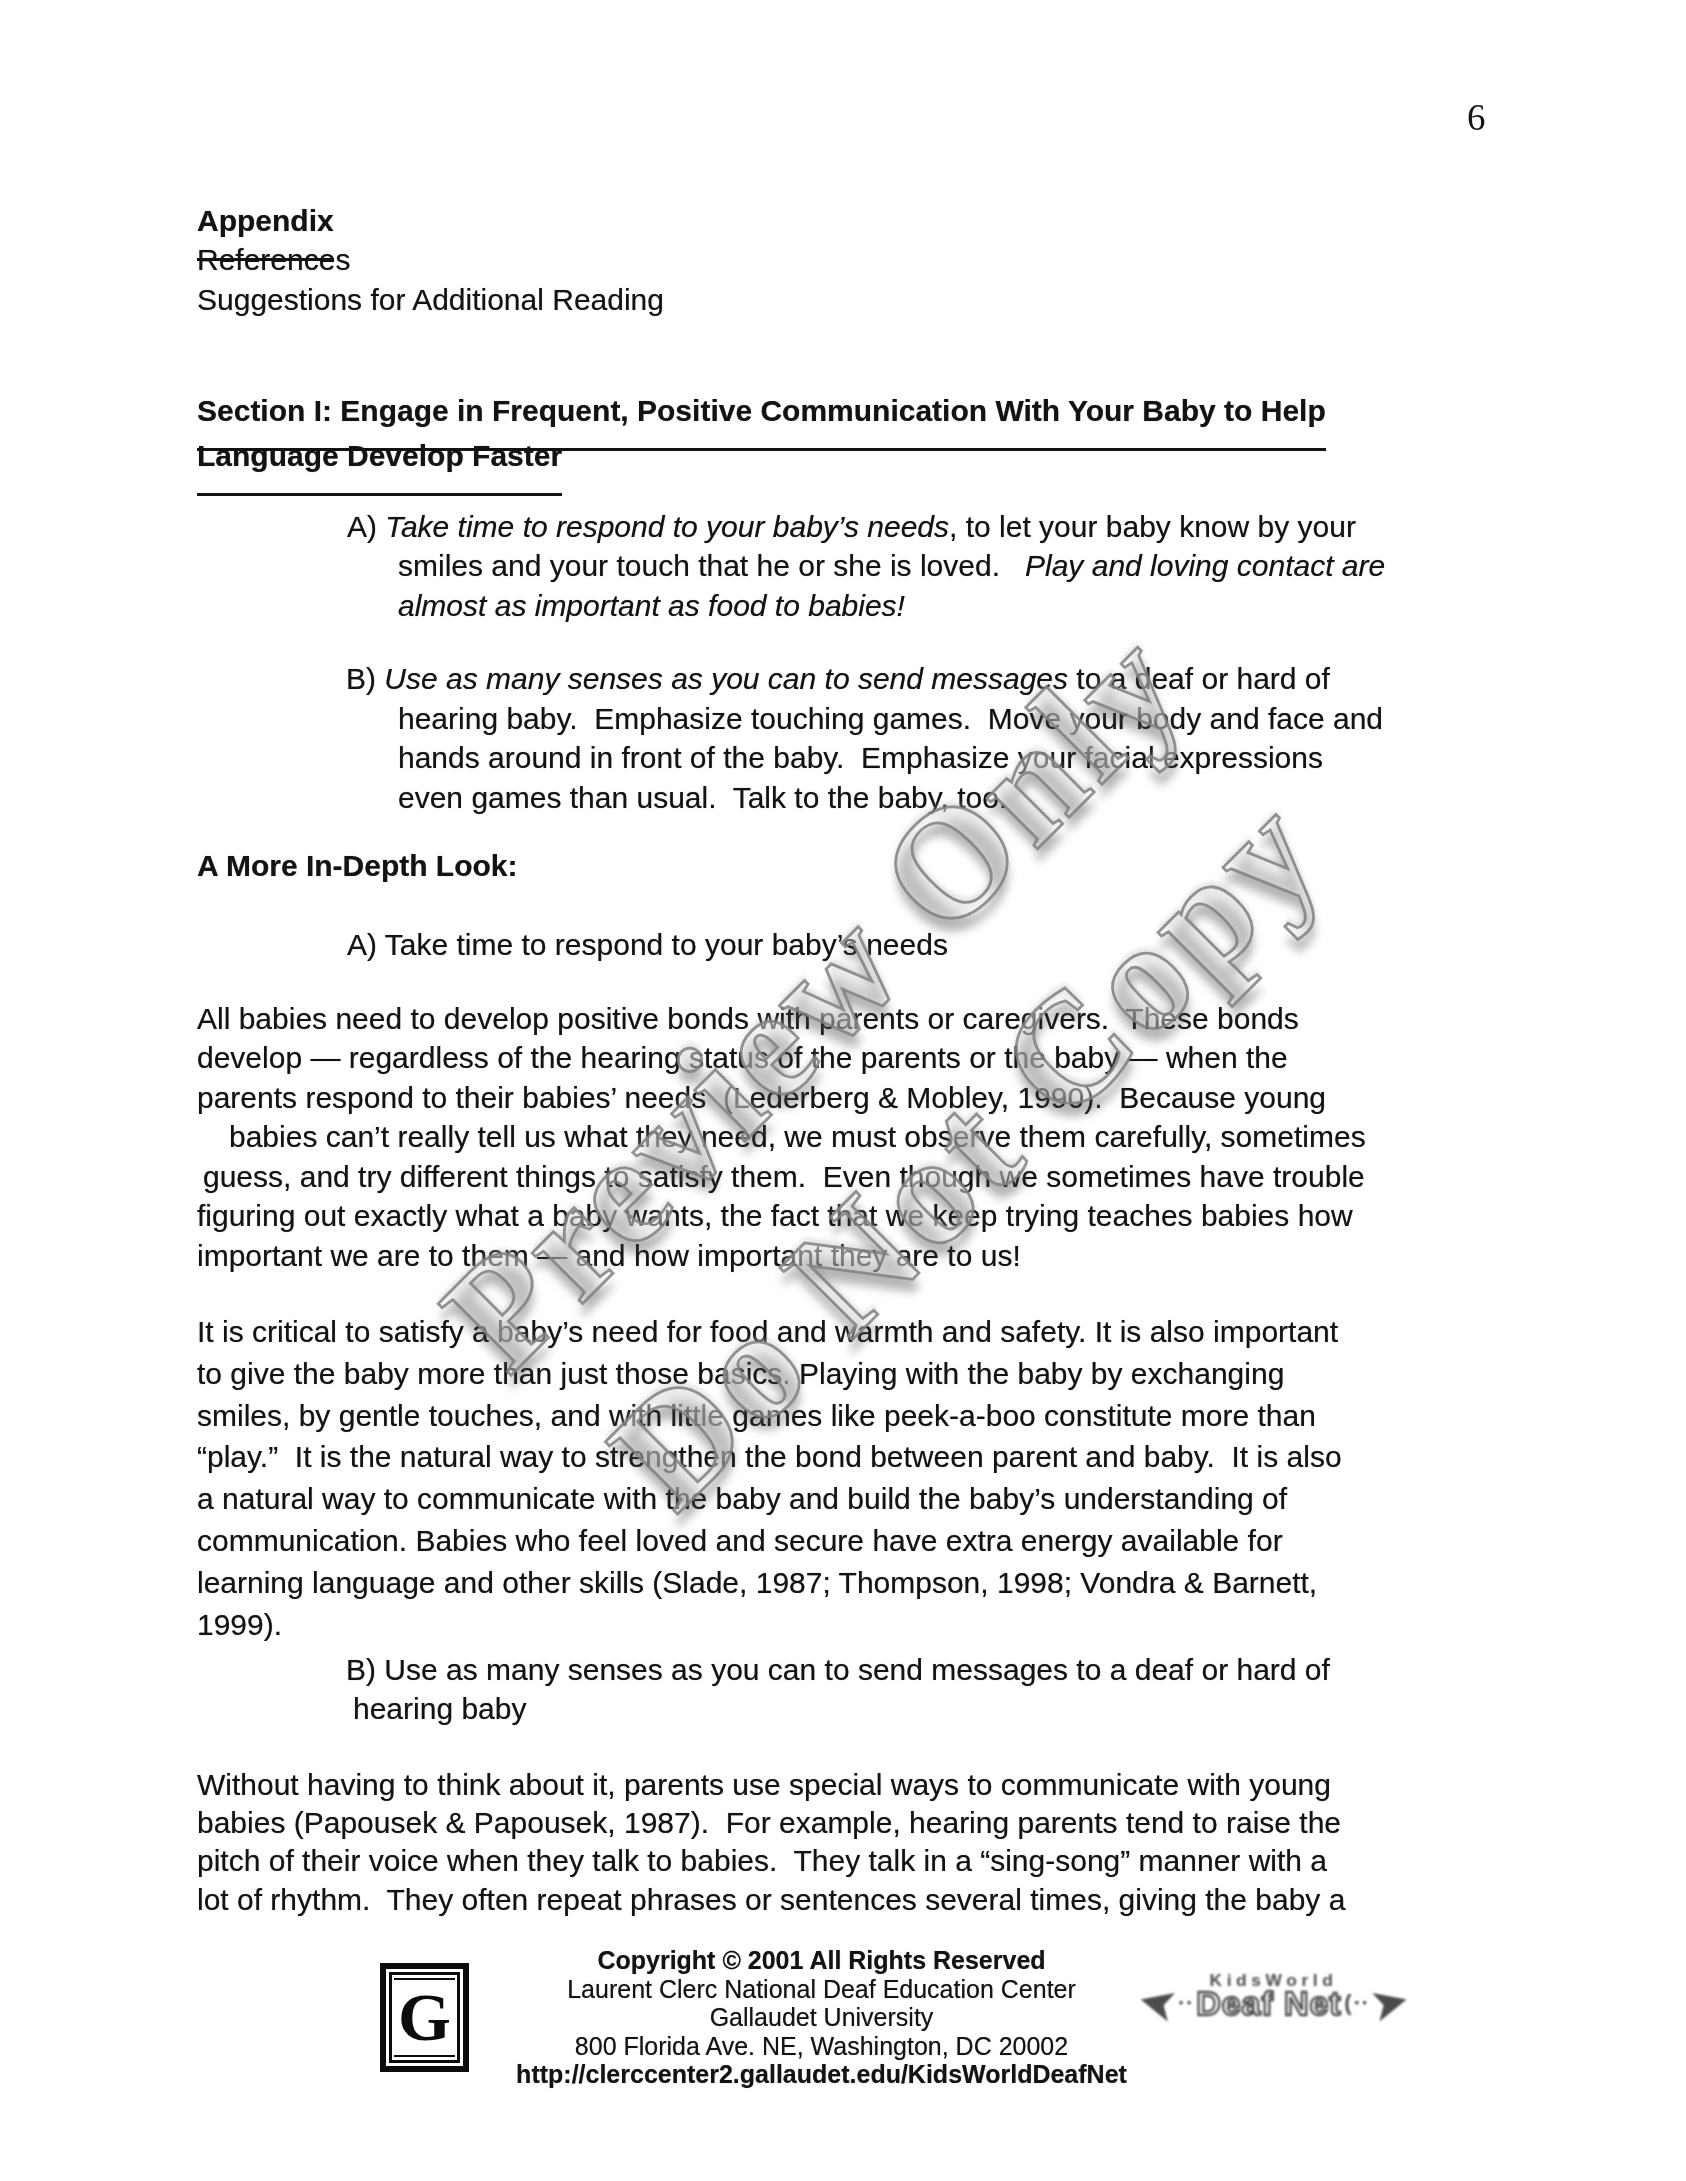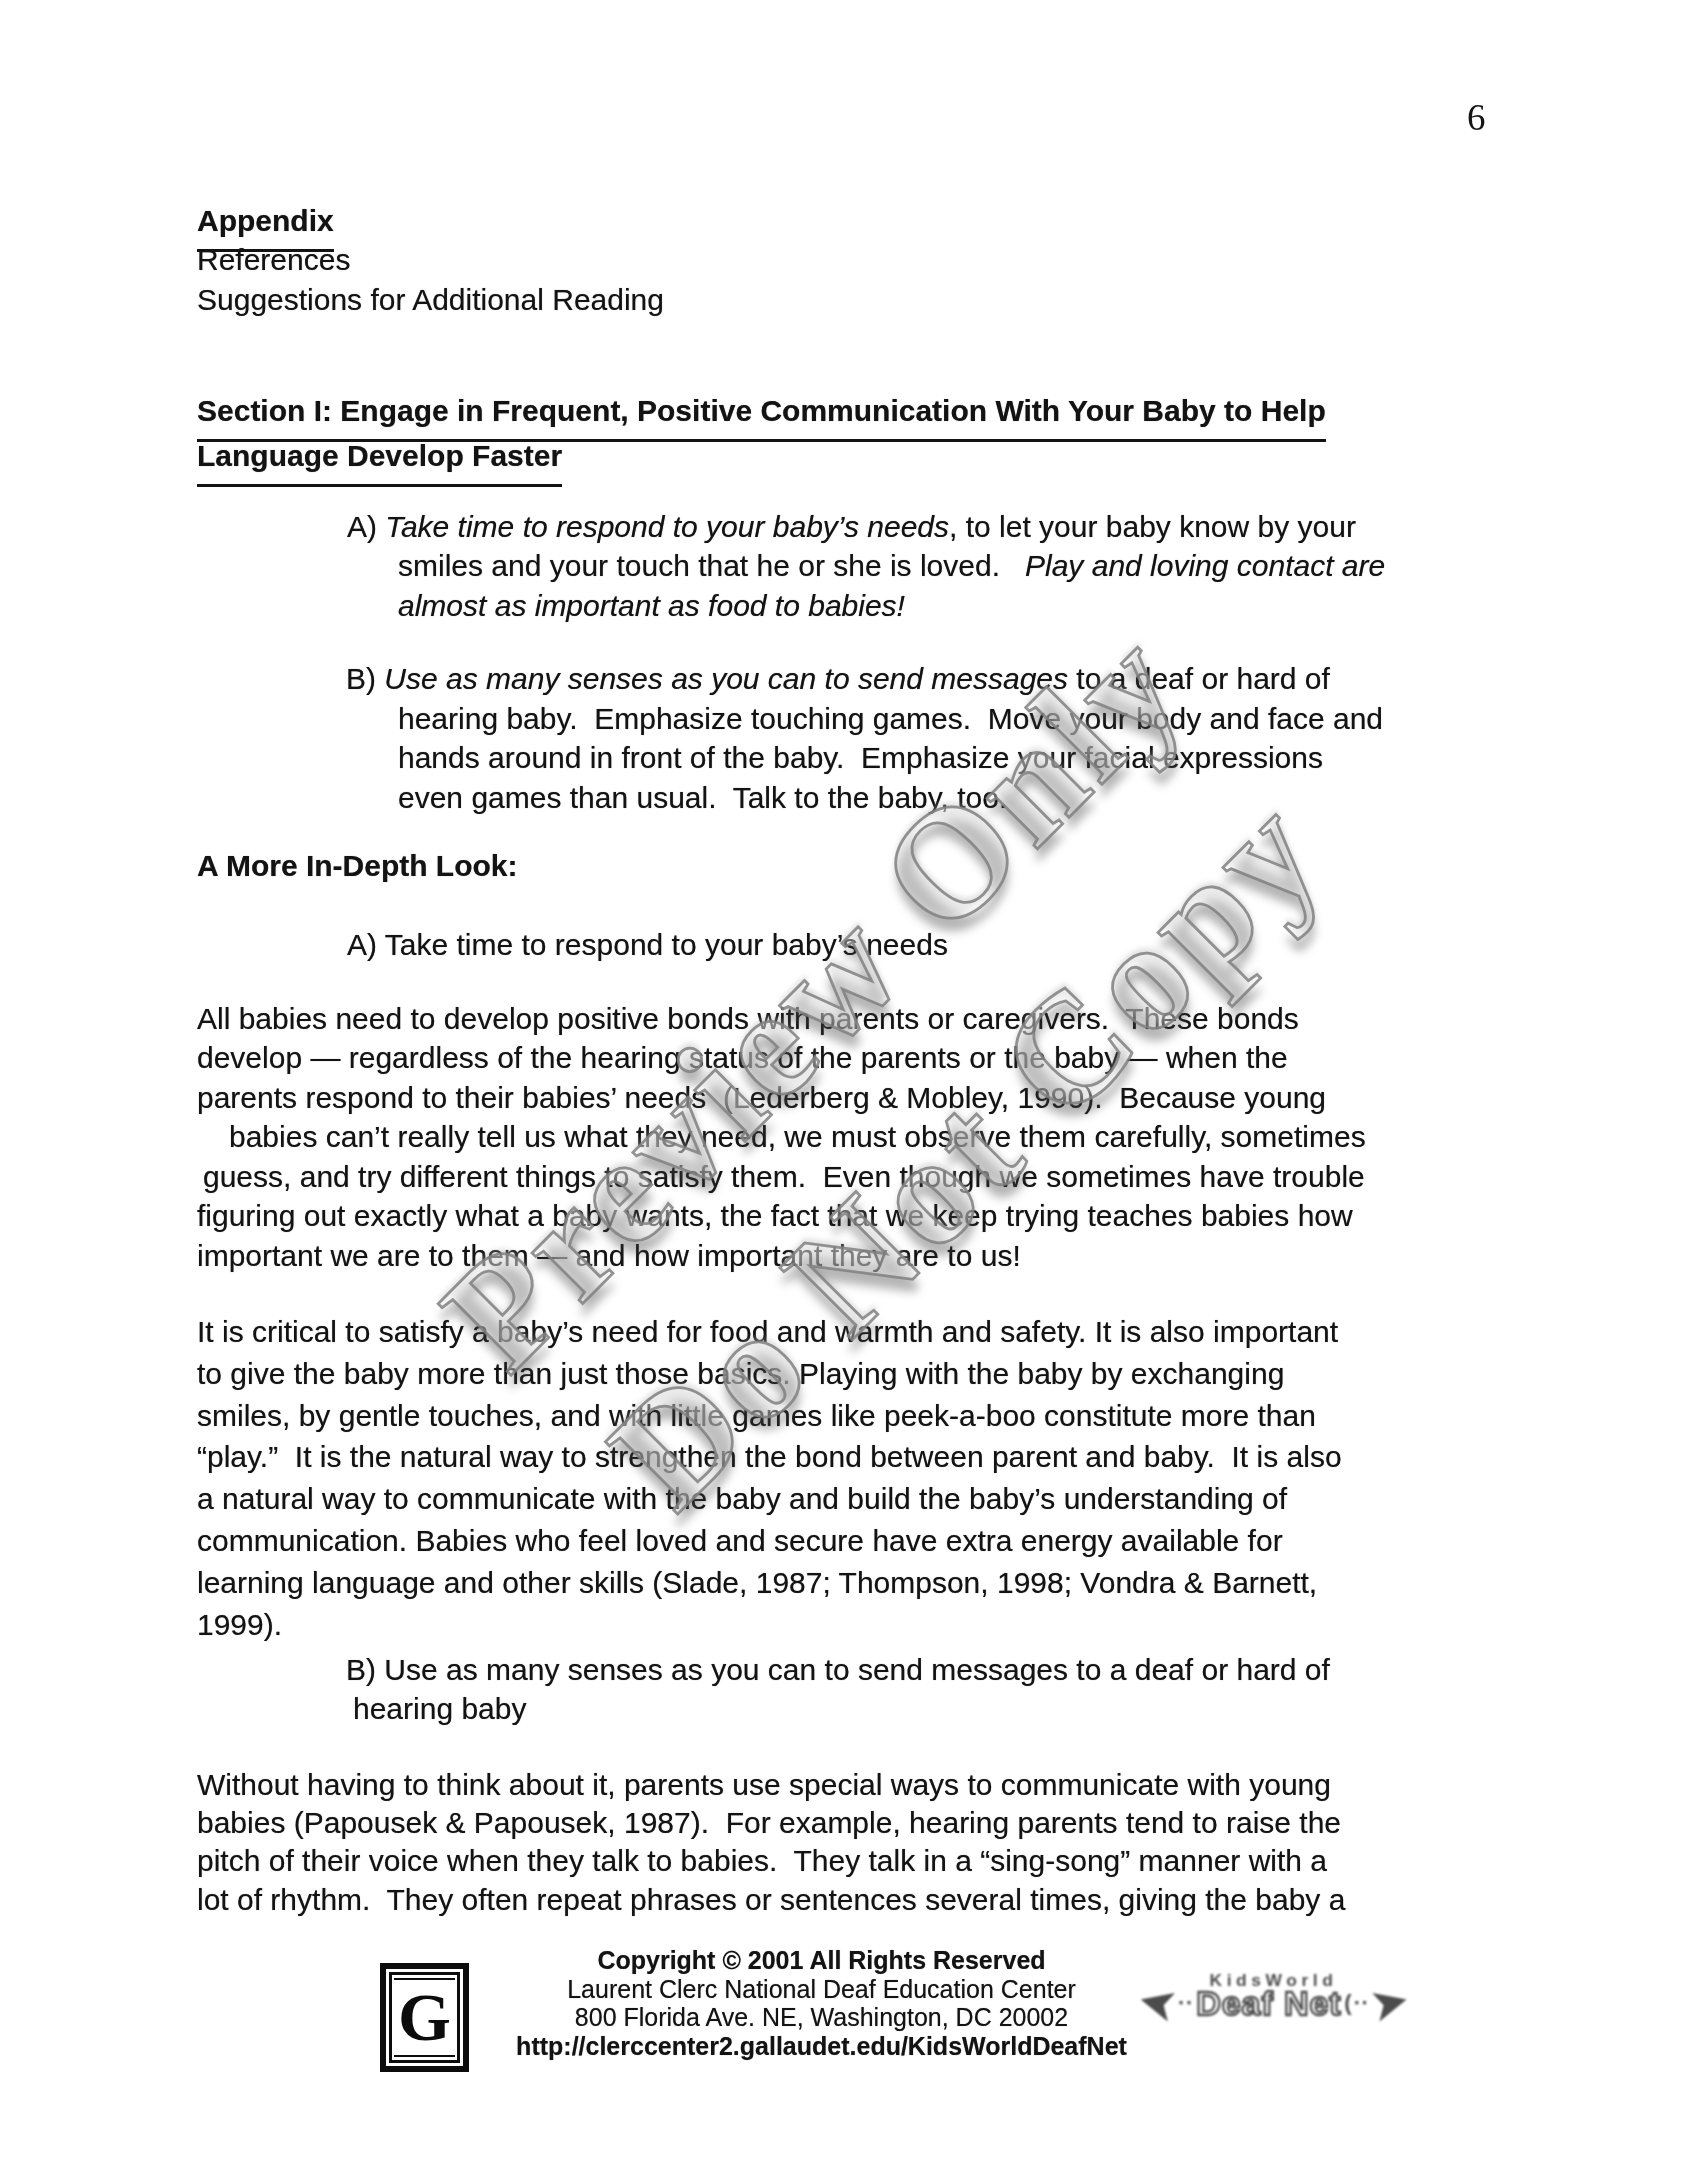--- a/index.html
+++ b/index.html
@@ -7,21 +7,21 @@
     position:relative; width:1686px; height:2182px; background:#ffffff;
     font-family:"Liberation Sans", sans-serif; color:#131313; overflow:hidden;
   }
   
   .tline {
     position:absolute; white-space:pre; font-size:30px; line-height:1.1;
     text-shadow:0 0 0.9px rgba(0,0,0,0.55);
   }
   .tline .it { font-style:italic; }
   .tline .bd { font-weight:bold; }
-  .tline .ul { border-bottom:3.7px solid #131313; padding-bottom:12px; }
+  .tline .ul { border-bottom:3.7px solid #131313; padding-bottom:21px; }
 
   .page-number {
     position:absolute; left:1467px; top:96px;
     font-family:"Liberation Serif", serif; font-size:37px; color:#151515;
   }
 
   
   .watermark {
     position:absolute; left:156px; top:859px; width:1469px; height:432px;
     transform:rotate(-45deg); text-align:center; pointer-events:none;
@@ -146,20 +146,21 @@
   <div>
     <div class="g-logo">
       <div class="g-inner">
         <span class="g-letter">G</span>
       </div>
     </div>
 
     <div class="footer-center">
       <div class="footer-line fc-bold">Copyright © 2001 All Rights Reserved</div>
       <div class="footer-line">Laurent Clerc National Deaf Education Center</div>
+      <div class="footer-line">Gallaudet University</div>
       <div class="footer-line">800 Florida Ave. NE, Washington, DC 20002</div>
       <div class="footer-line fc-bold">http://clerccenter2.gallaudet.edu/KidsWorldDeafNet</div>
     </div>
 
     <div class="kw-logo">
       <div class="kw-top">KidsWorld</div>
       <div class="kw-main">
         <span class="kw-arrow kw-left">➤</span>
         <span class="kw-dots">∙∙</span>
         <span class="kw-text">Deaf Net</span>

